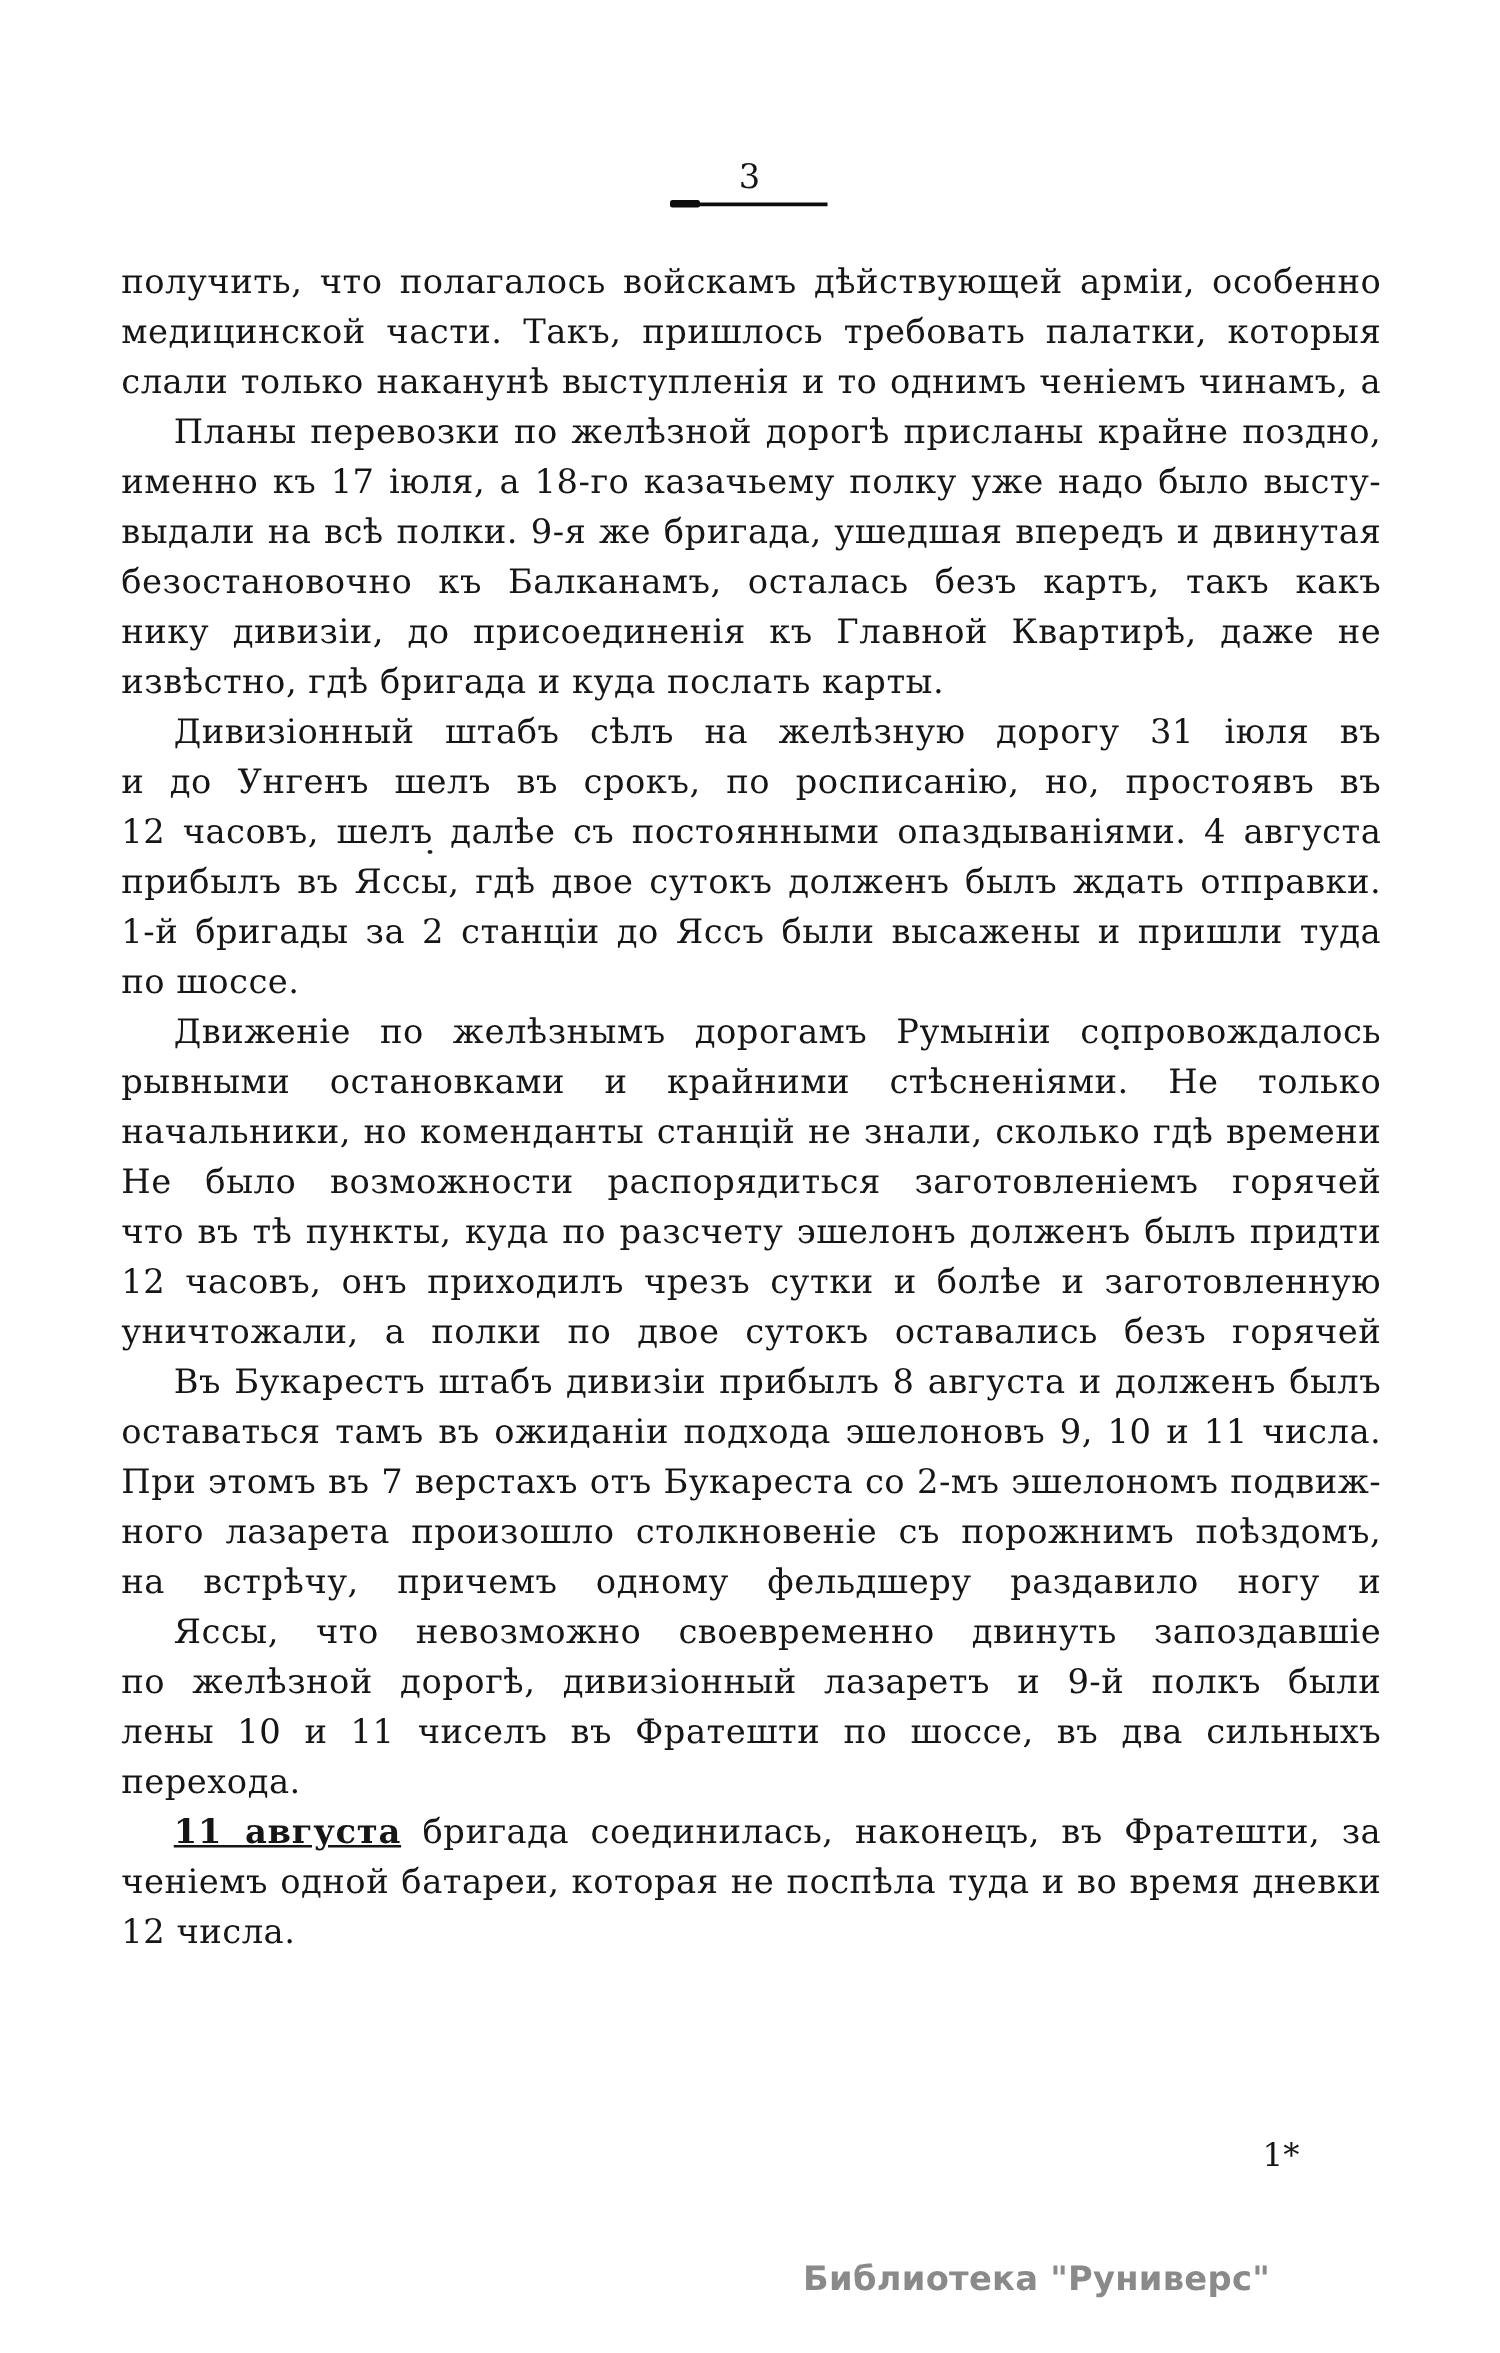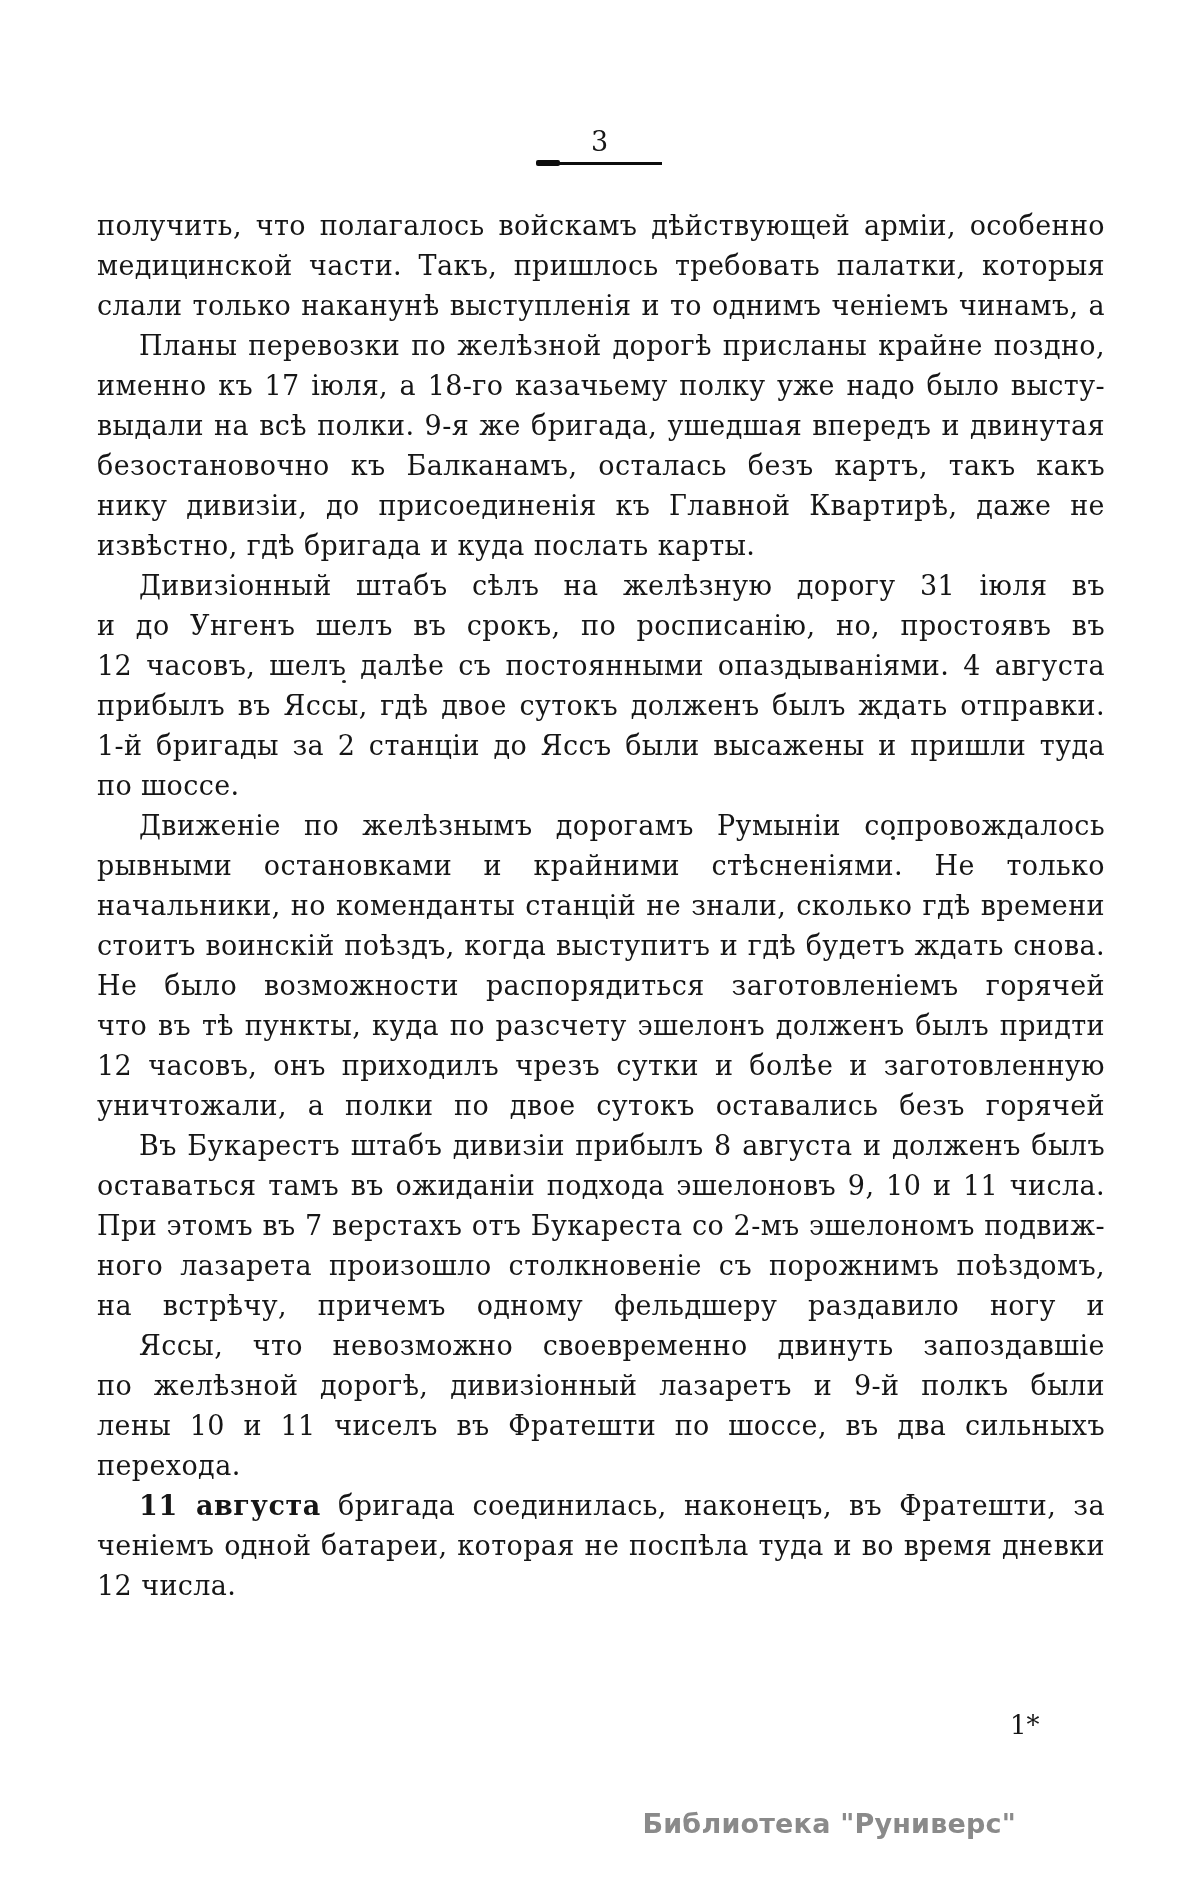--- a/index.html
+++ b/index.html
@@ -53,21 +53,21 @@
     white-space: normal;
   }
   .pline.just::after {
     content: "";
     display: inline-block;
     width: 100%;
     height: 0;
     vertical-align: top;
   }
   .pline.indent { text-indent: 42px; }
-  .pline b { font-weight: bold; letter-spacing: 0.6px; }
+  .pline b { font-weight: bold; letter-spacing: 0.6px; text-decoration: underline; }
   #footer-signature-mark {
     position: absolute;
     left: 1010px;
     top: 1710px;
     font-size: 26px;
   }
   #watermark {
     position: absolute;
     right: 184px;
     top: 1808px;
@@ -105,21 +105,20 @@
       <div class="pline">извѣстно, гдѣ бригада и куда послать карты.</div>
       <div class="pline indent just">Дивизіонный штабъ сѣлъ на желѣзную дорогу 31 іюля въ Рожищѣ</div>
       <div class="pline just">и до Унгенъ шелъ въ срокъ, по росписанію, но, простоявъ въ Унгенахъ</div>
       <div class="pline just">12 часовъ, шелъ далѣе съ постоянными опаздываніями. 4 августа онъ</div>
       <div class="pline just">прибылъ въ Яссы, гдѣ двое сутокъ долженъ былъ ждать отправки. Полки же</div>
       <div class="pline just">1-й бригады за 2 станціи до Яссъ были высажены и пришли туда</div>
       <div class="pline">по шоссе.</div>
       <div class="pline indent just">Движеніе по желѣзнымъ дорогамъ Румыніи сопровождалось безпре-</div>
       <div class="pline just">рывными остановками и крайними стѣсненіями. Не только эшелонные</div>
       <div class="pline just">начальники, но коменданты станцій не знали, сколько гдѣ времени про-</div>
-      <div class="pline just">стоитъ воинскій поѣздъ, когда выступитъ и гдѣ будетъ ждать снова.</div>
       <div class="pline just">Не было возможности распорядиться заготовленіемъ горячей пищи, потому</div>
       <div class="pline just">что въ тѣ пункты, куда по разсчету эшелонъ долженъ былъ придти чрезъ</div>
       <div class="pline just">12 часовъ, онъ приходилъ чрезъ сутки и болѣе и заготовленную пищу</div>
       <div class="pline just">уничтожали, а полки по двое сутокъ оставались безъ горячей пищи.</div>
       <div class="pline indent just">Въ Букарестъ штабъ дивизіи прибылъ 8 августа и долженъ былъ</div>
       <div class="pline just">оставаться тамъ въ ожиданіи подхода эшелоновъ 9, 10 и 11 числа.</div>
       <div class="pline just">При этомъ въ 7 верстахъ отъ Букареста со 2-мъ эшелономъ подвиж-</div>
       <div class="pline just">ного лазарета произошло столкновеніе съ порожнимъ поѣздомъ, шедшимъ</div>
       <div class="pline just">на встрѣчу, причемъ одному фельдшеру раздавило ногу и нѣсколько</div>
       <div class="pline indent just">Яссы, что невозможно своевременно двинуть запоздавшіе эшелоны</div>

